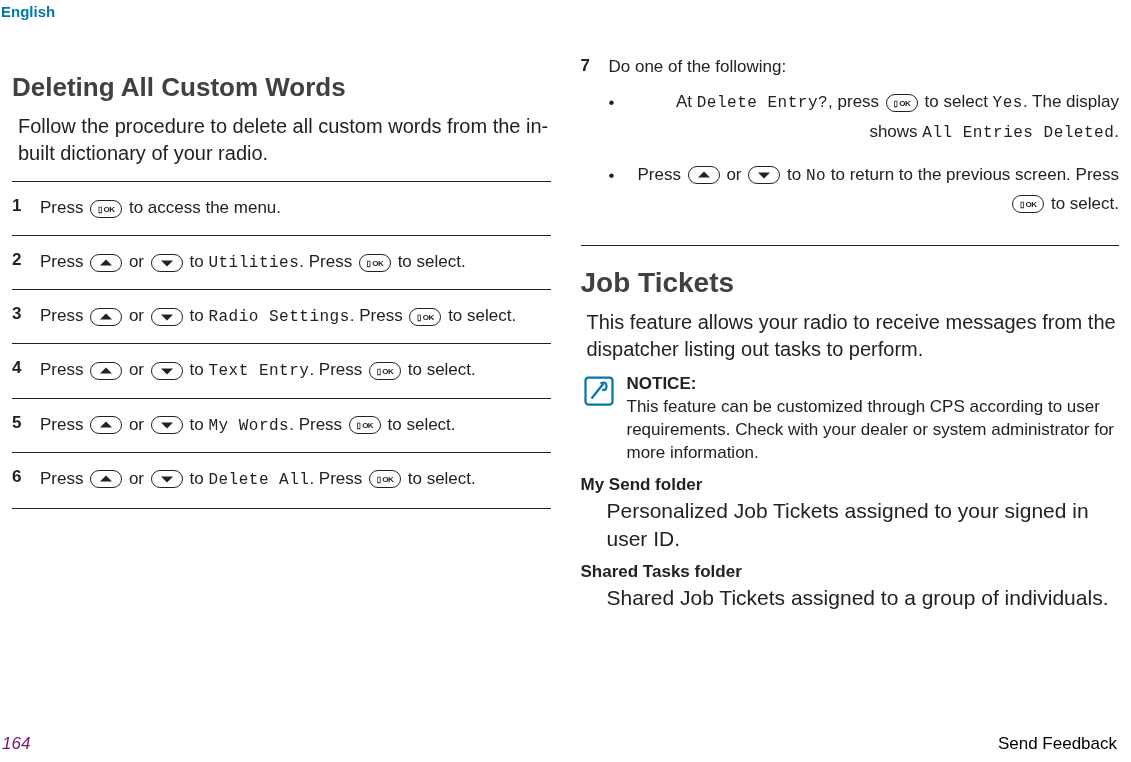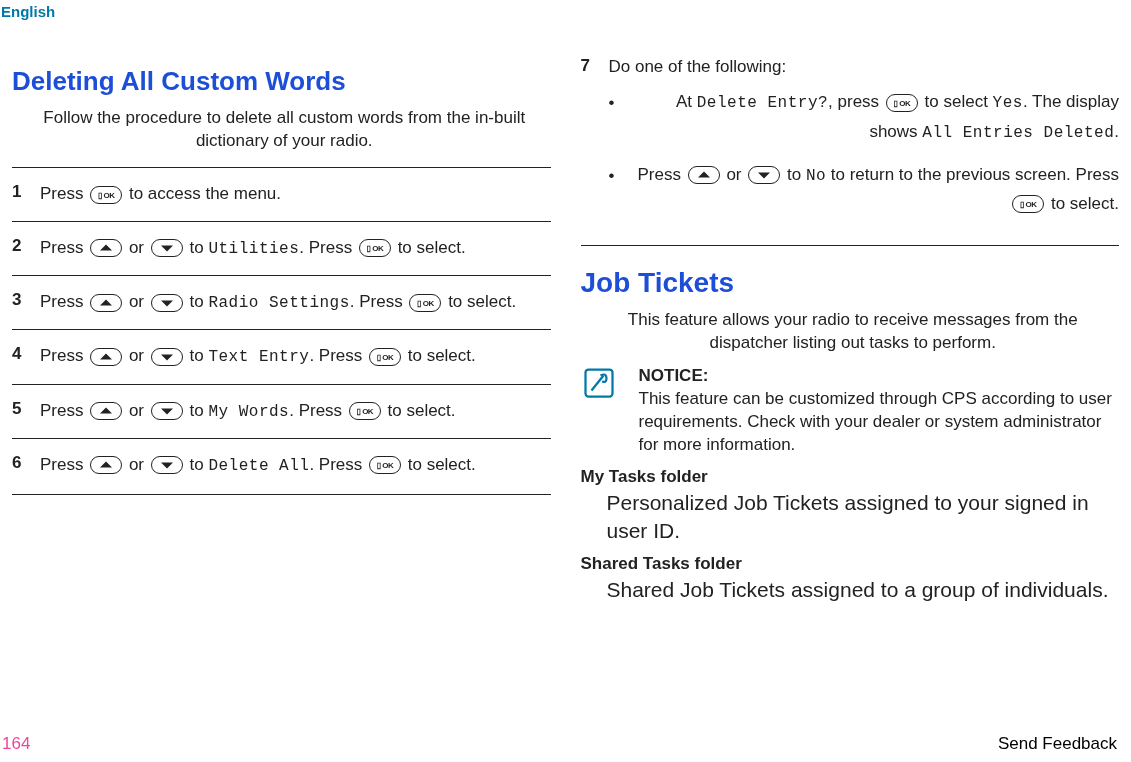--- a/index.html
+++ b/index.html
@@ -30,35 +30,34 @@
   }
   .columns {
     display: flex;
     gap: 30px;
     margin-top: 48px;
   }
   .col {
     width: 546px;
   }
   h1 {
-    color: #1d4ed8;
+    color: #404040;
     font-size: 26px;
     font-weight: bold;
-    margin: 12px 0 10px 0;
+    margin: 18px 0 10px 0;
     line-height: 1.2;
   }
   h1.big {
     font-size: 28px;
     margin-top: 20px;
   }
   p {
     margin: 0 0 8px 6px;
-    font-size: 17px;
+    font-size: 20px;
     line-height: 1.35;
-    text-align: center;
   }
   .steps {
     margin-top: 14px;
   }
   .step {
     border-top: 1px solid #222;
     padding: 12px 0 12px 0;
     display: flex;
     gap: 14px;
   }
@@ -144,21 +143,21 @@
     position: absolute;
     left: 50%; top: 50%;
     transform: translate(-50%, -40%);
     width: 0; height: 0;
     border-left: 6px solid transparent;
     border-right: 6px solid transparent;
     border-top: 6px solid #222;
   }
   .notice-box {
     display: flex;
-    gap: 22px;
+    gap: 10px;
     margin: 10px 0 10px 0;
     justify-content: space-between;
   }
   .notice-icon {
     width: 36px;
     height: 36px;
     flex-shrink: 0;
     position: relative;
   }
   .notice-icon svg {
@@ -189,22 +188,23 @@
   .footer {
     position: absolute;
     bottom: 8px;
     left: 2px;
     right: 14px;
     display: flex;
     justify-content: space-between;
     font-size: 17px;
   }
   .page-num {
-    color: #ec4899;
+    color: #701a75;
     font-weight: normal;
+    font-style: italic;
   }
   .feedback-link {
     color: #000000;
     text-decoration: none;
   }
   .hr-bottom {
     border-bottom: 1px solid #222;
     margin-top: 10px;
   }
 </style>
@@ -308,21 +308,21 @@
           </svg>
         </div>
         <div class="notice-body">
           <span class="notice-title">NOTICE:</span><br>
           <span>This feature can be customized through CPS according to user requirements. Check with your dealer or system administrator for more information.</span>
         </div>
       </div>
 
 
       <dl>
-        <dt>My Tasks folder</dt>
+        <dt>My Send folder</dt>
         <dd>Personalized Job Tickets assigned to your signed in user ID.</dd>
         <dt>Shared Tasks folder</dt>
         <dd>Shared Job Tickets assigned to a group of individuals.</dd>
       </dl>
 
     </div>
   </div>
 
   <div class="footer">
     <span class="page-num">164</span>

